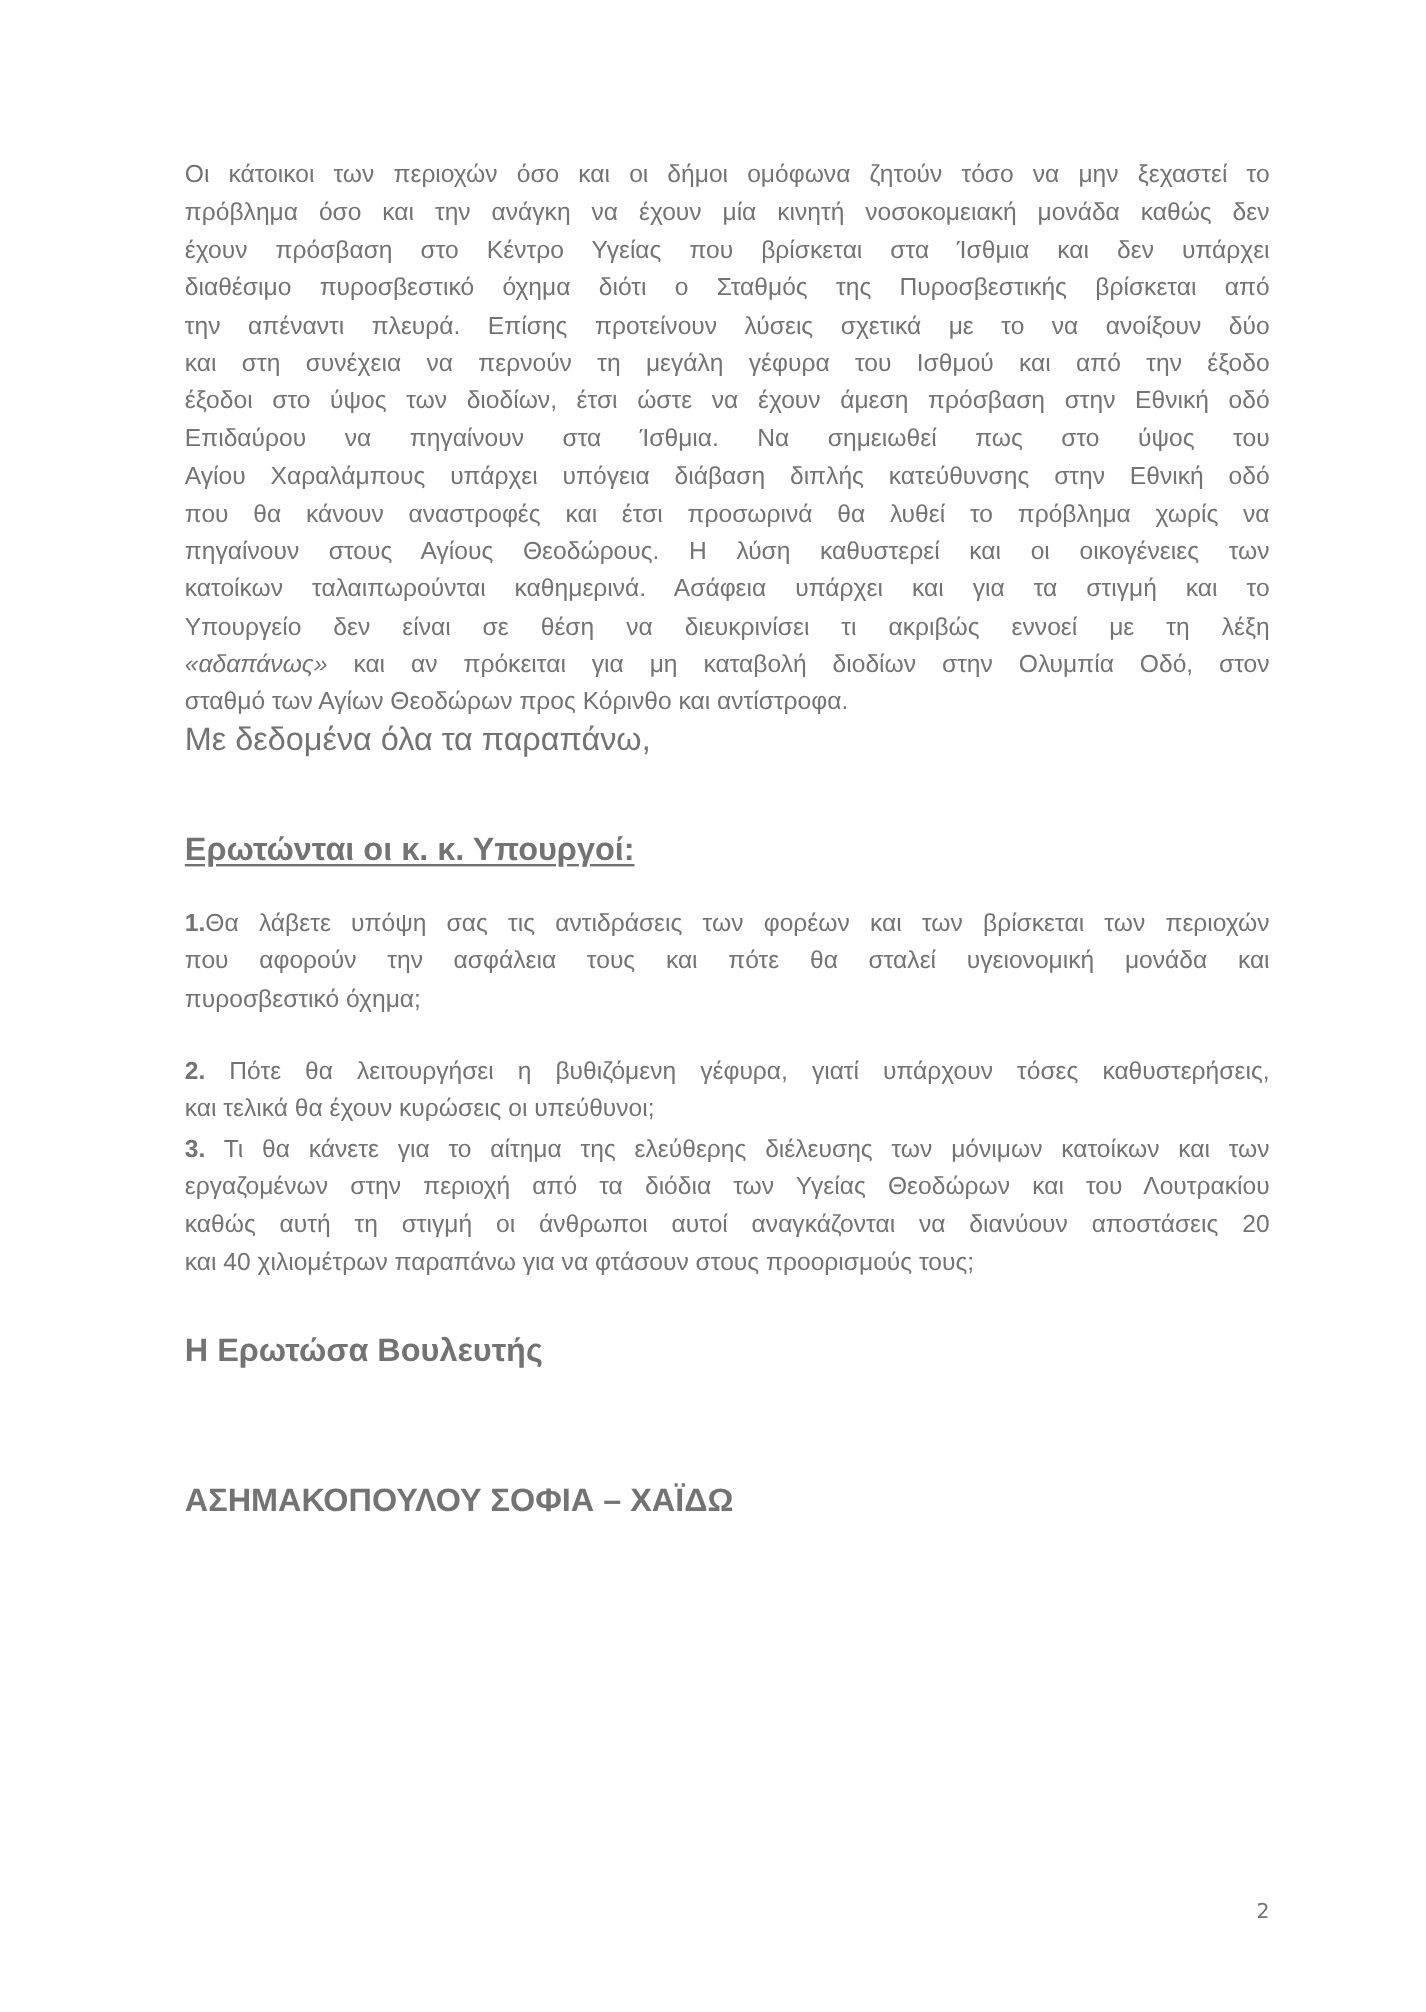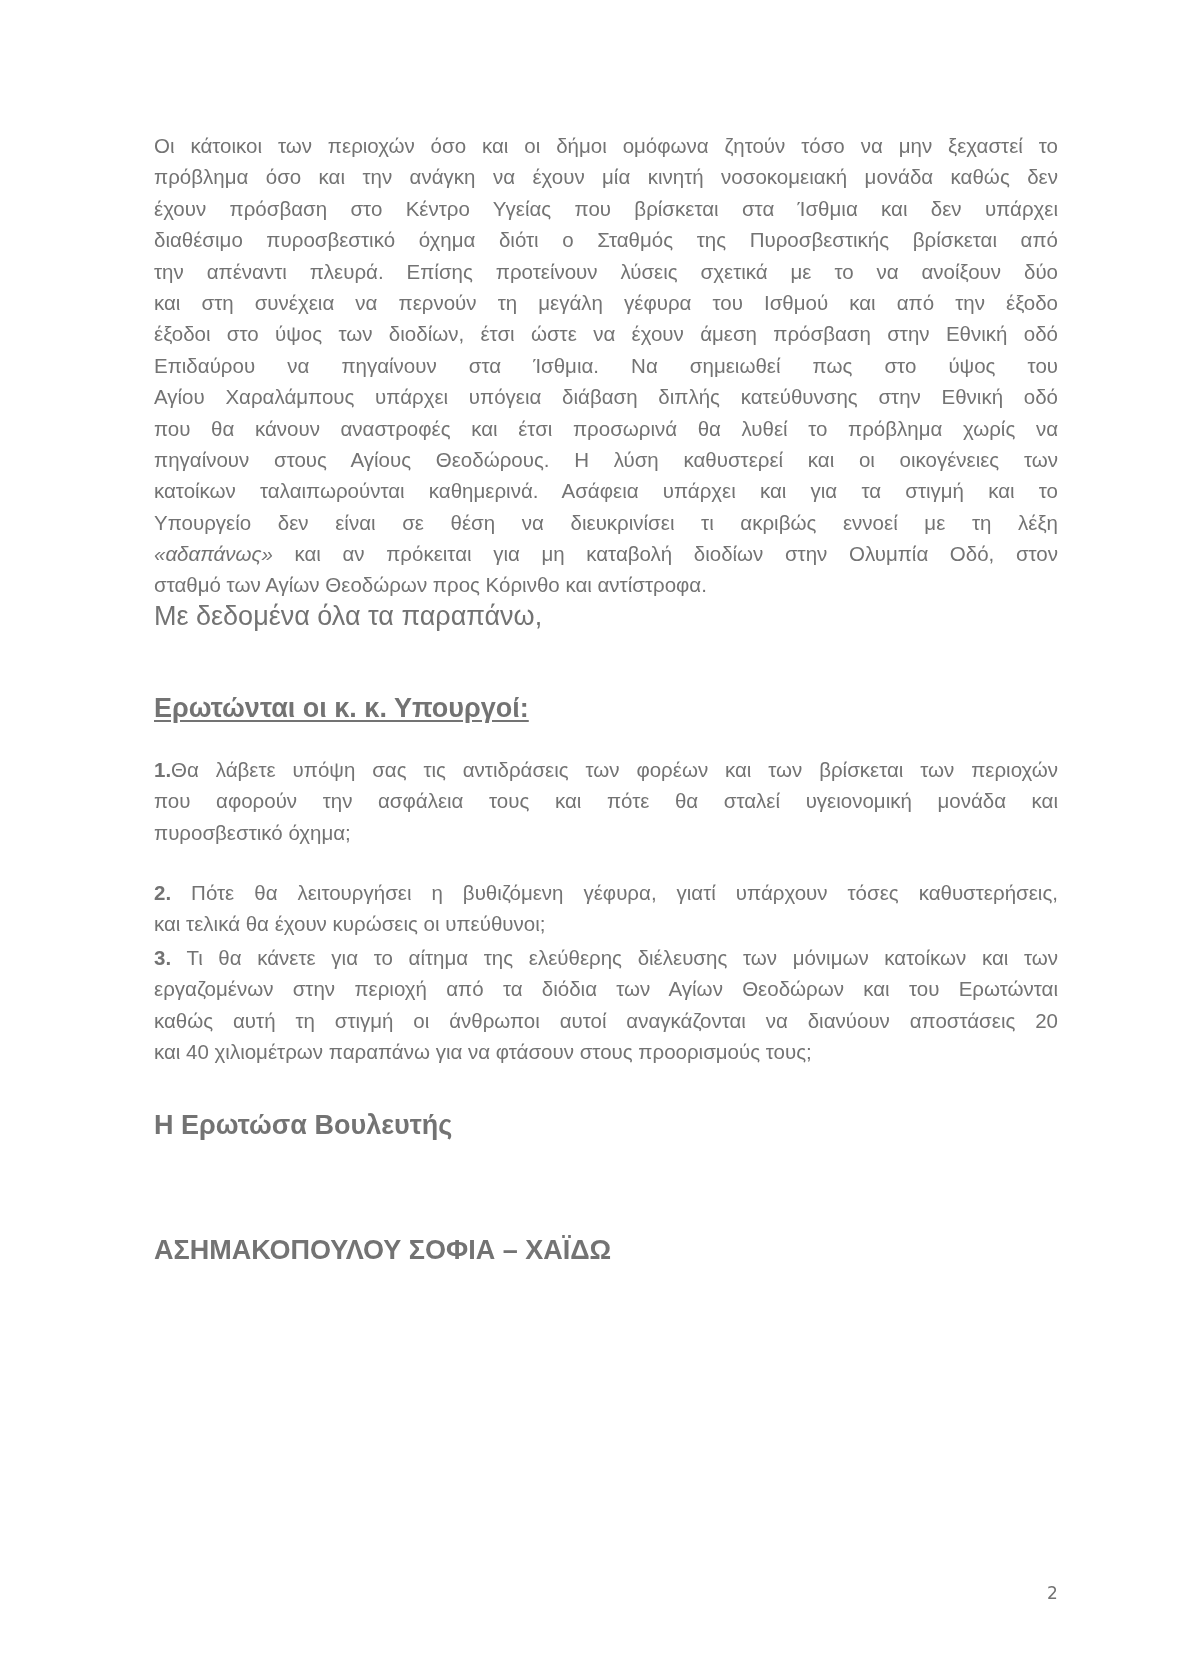--- a/index.html
+++ b/index.html
@@ -53,21 +53,21 @@
     <span class="jline last" style="white-space: normal; overflow: hidden;">πυροσβεστικό όχημα;</span>
   </div>
 
   <div class="block" style="top:877px;">
     <span class="jline" style="white-space: normal; overflow: hidden;"><span><span class="bold">2.</span><span> Πότε θα λειτουργήσει η βυθιζόμενη γέφυρα, γιατί υπάρχουν τόσες καθυστερήσεις,</span></span></span>
     <span class="jline last" style="white-space: normal; overflow: hidden;">και τελικά θα έχουν κυρώσεις οι υπεύθυνοι;</span>
   </div>
 
   <div class="block" style="top:942px;">
     <span class="jline" style="white-space: normal; overflow: hidden;"><span><span class="bold">3.</span><span> Τι θα κάνετε για το αίτημα της ελεύθερης διέλευσης των μόνιμων κατοίκων και των</span></span></span>
-    <span class="jline" style="white-space: normal; overflow: hidden;">εργαζομένων στην περιοχή από τα διόδια των Αγίων Θεοδώρων και του Ερωτώνται</span>
+    <span class="jline" style="white-space: normal; overflow: hidden;">εργαζομένων στην περιοχή από τα διόδια των Υγείας Θεοδώρων και του Λουτρακίου</span>
     <span class="jline" style="white-space: normal; overflow: hidden;">καθώς αυτή τη στιγμή οι άνθρωποι αυτοί αναγκάζονται να διανύουν αποστάσεις 20</span>
     <span class="jline last" style="white-space: normal; overflow: hidden;">και 40 χιλιομέτρων παραπάνω για να φτάσουν στους προορισμούς τους;</span>
   </div>
 
   <div class="para bold" style="top:1110px;">Η Ερωτώσα Βουλευτής</div>
   <div class="para bold" style="top:1235px;">ΑΣΗΜΑΚΟΠΟΥΛΟΥ ΣΟΦΙΑ – ΧΑΪΔΩ</div>
 
   <div class="pagenum">2</div>
 </div>
 

